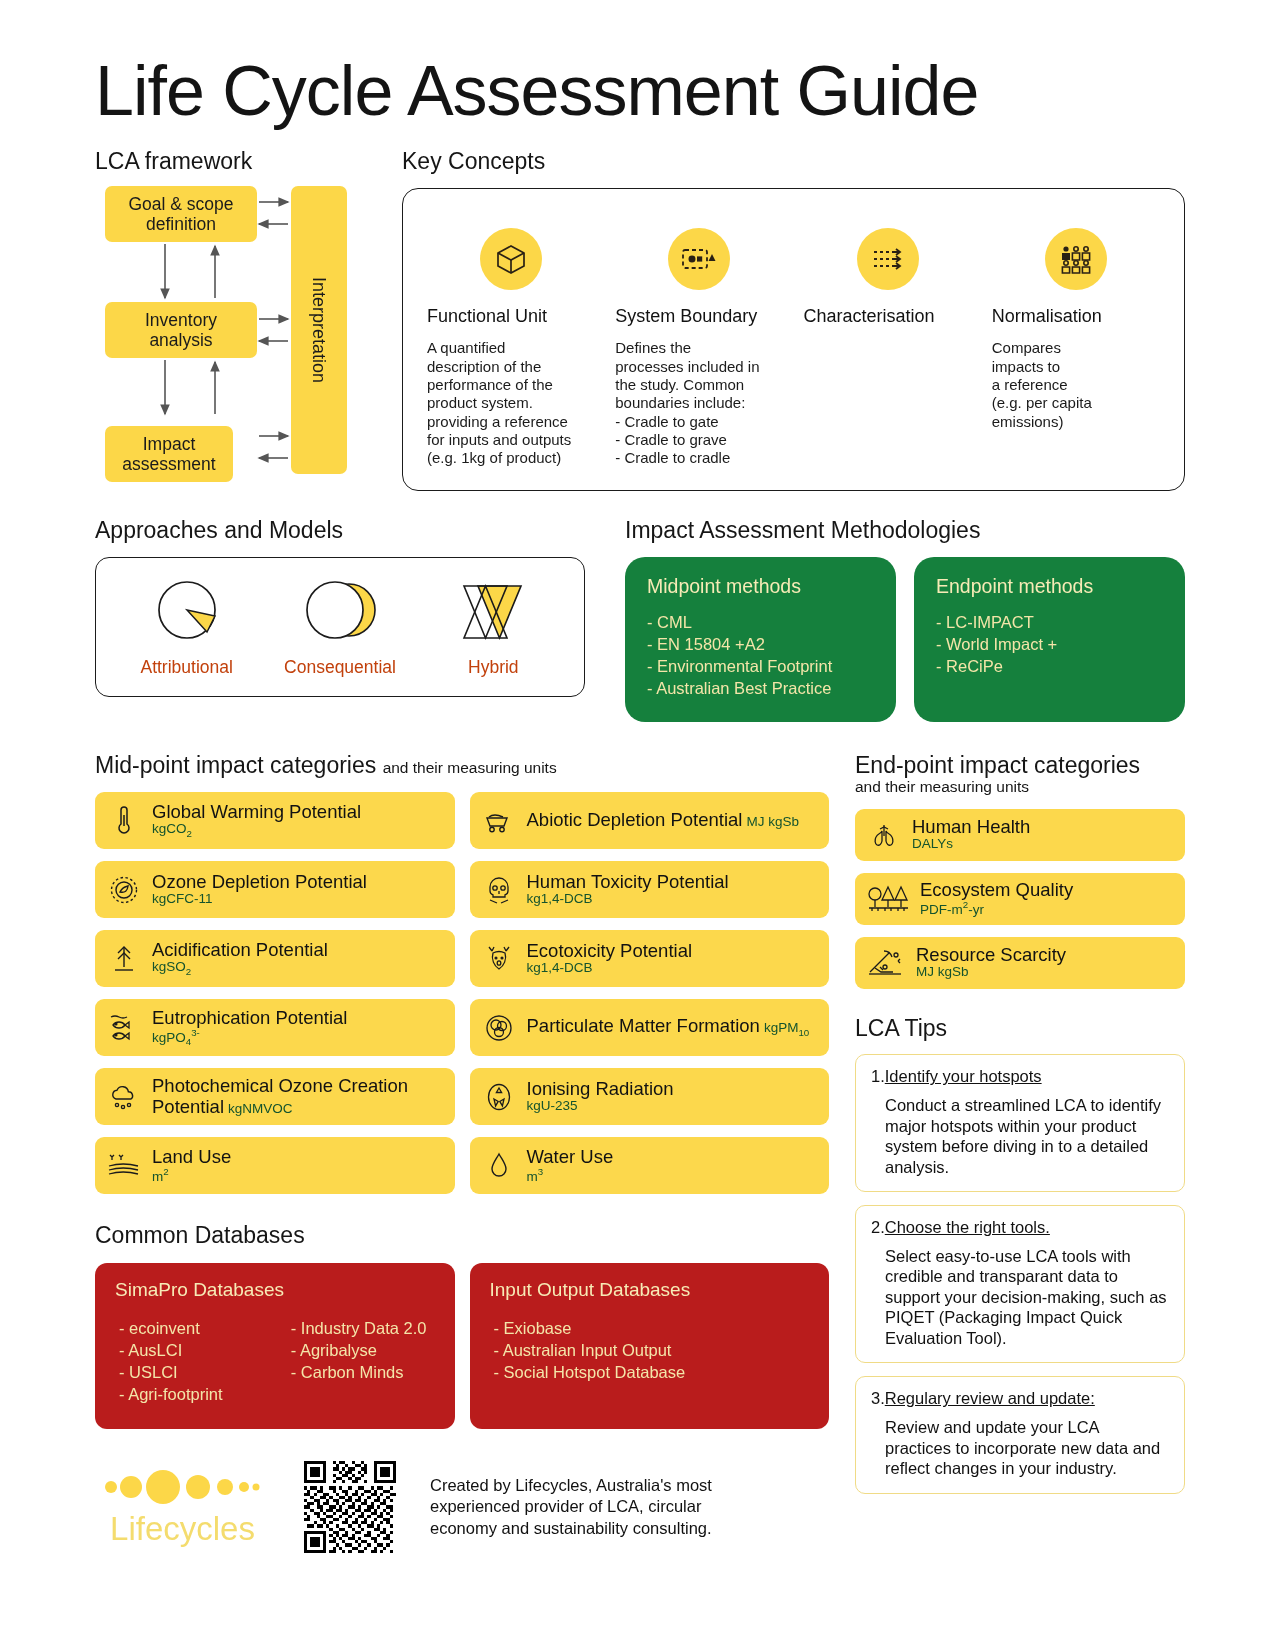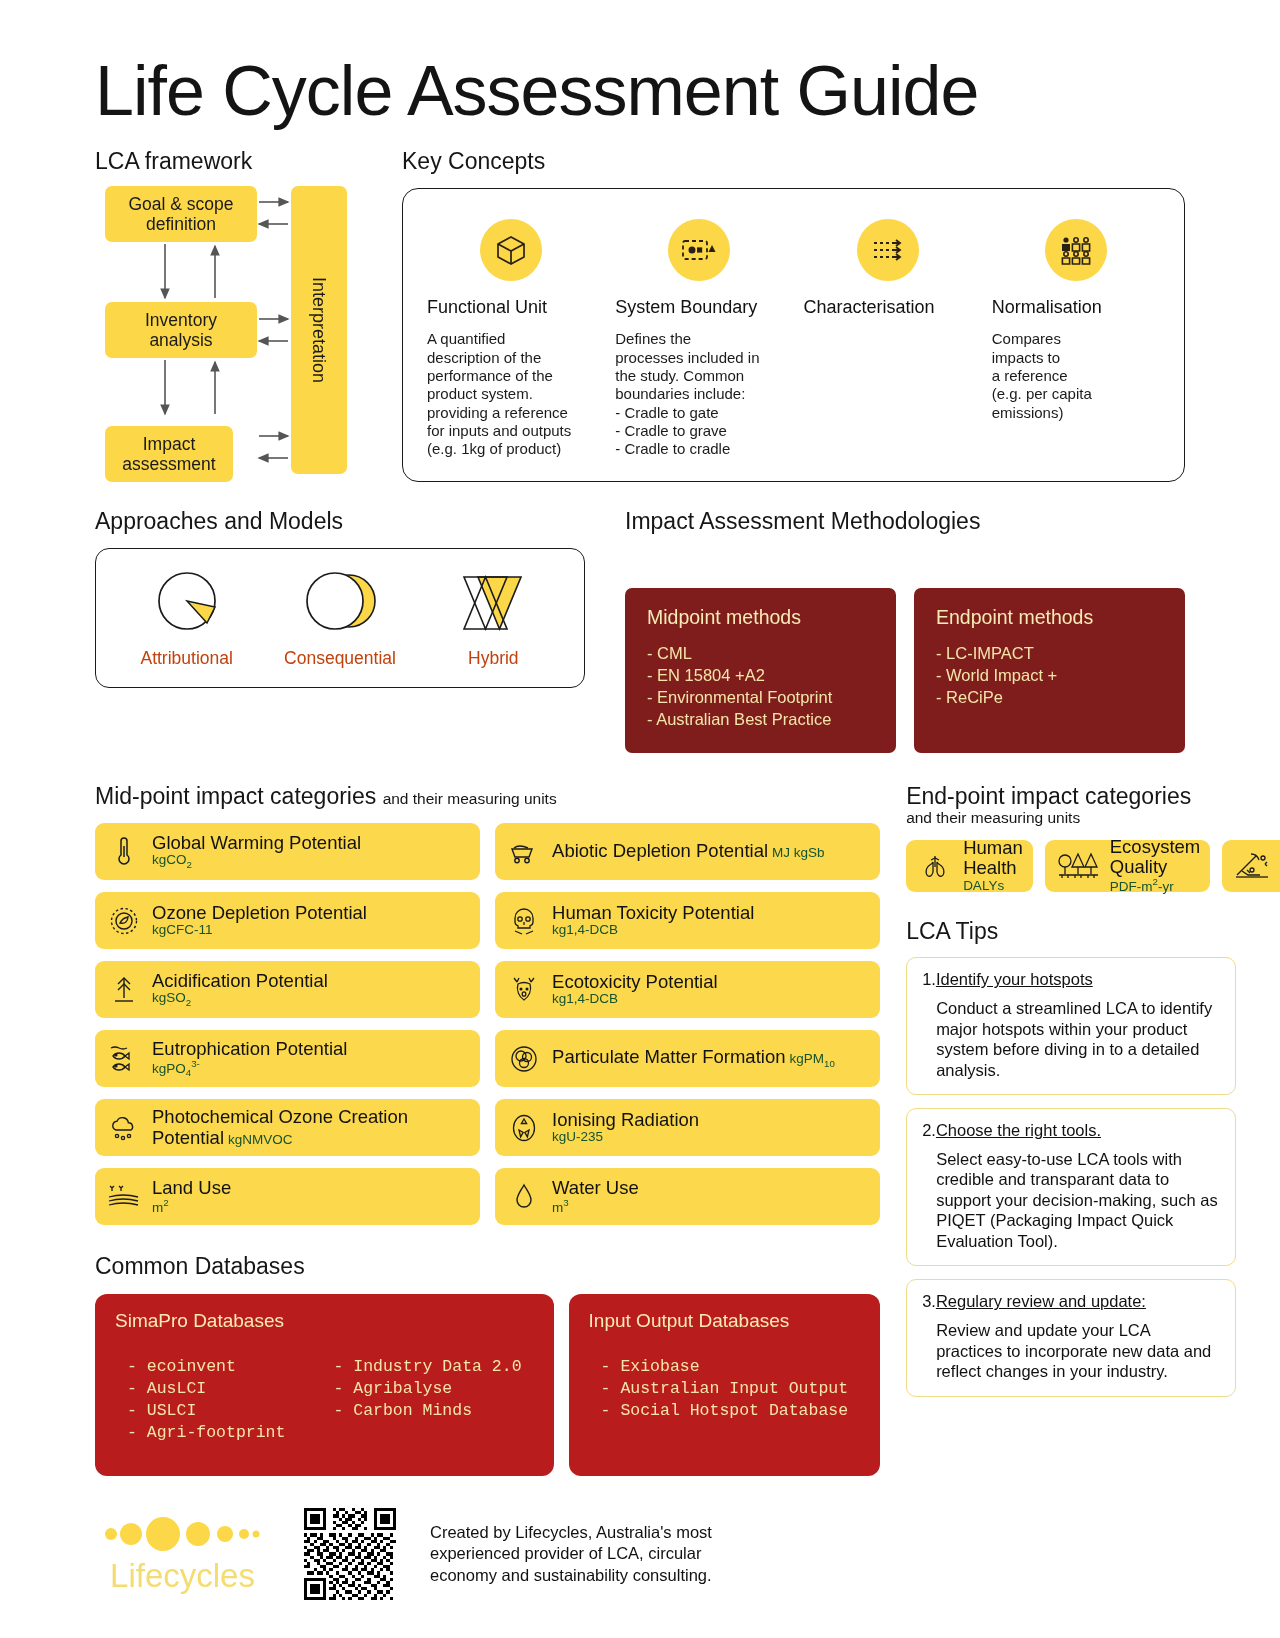--- a/index.html
+++ b/index.html
@@ -66,21 +66,21 @@
   .fbox.interp {
     left: 196px; top: 0; width: 56px; height: 288px;
     writing-mode: vertical-rl;
     font-size: 18px;
   }
   .arrow-svg { position: absolute; left: 0; top: 0; width: 262px; height: 288px; }
 
   .keybox {
     border: 1.6px solid #1b1b1b;
     border-radius: 16px;
-    padding: 24px 16px 22px 16px;
+    padding: 33px 16px 22px 16px;
     display: flex;
     gap: 4px;
     min-height: 292px;
   }
   .kcell { flex: 1 1 0; padding: 0 8px; }
   .kicon {
     width: 62px; height: 62px; border-radius: 50%;
     background: #FCD748;
     display: flex; align-items: center; justify-content: center;
     margin: 6px auto 16px auto;
@@ -100,27 +100,26 @@
     display: flex;
     align-items: center;
     padding: 0 14px;
   }
   .appr-item { flex: 1; text-align: center; }
   .appr-item .glyph { height: 78px; display: flex; align-items: center; justify-content: center; }
   .appr-item .lbl { font-size: 17.5px; margin-top: 4px; color: #c2410c; }
 
   .meth-row { display: flex; gap: 18px; margin-top: 14px; }
   .darkcard {
-    background: #7f1d1d;
-    border-radius: 7px;
+    background: #15803d;
+    border-radius: 20px;
     padding: 18px 22px 22px 22px;
     color: #F6E9B2;
     flex: 1;
     min-height: 140px;
-    margin-top: 40px;
   }
   .darkcard h5 { font-size: 19.5px; font-weight: 400; margin: 0 0 14px 0; color: #F7EBB6; }
   .darkcard ul { list-style: none; margin: 0; padding: 0; }
   .darkcard li { font-size: 16.5px; line-height: 1.33; color: #F4E5A9; }
 
   
   .row3 { display: flex; margin-top: 30px; gap: 26px; }
   .col-mid { flex: 1 1 0; }
   .col-end { width: 330px; flex: 0 0 330px; }
 
@@ -135,42 +134,42 @@
     padding: 0 10px 0 12px;
     gap: 11px;
   }
   .pill .pico { flex: 0 0 34px; width: 34px; height: 34px; display: flex; align-items: center; justify-content: center; }
   .pill .ptxt { line-height: 1.1; }
   .pill .pname { font-size: 18.5px; color: #121212; }
   .pill .punit { font-size: 13.5px; color: #14532d; }
   .pill.inline .pname { display: inline; }
   .pill.inline .punit { display: inline; margin-left: 4px; }
 
-  .endlist { display: flex; flex-direction: row; gap: 12px; margin-top: 12px; }
+  .endlist { display: flex; flex-direction: column; gap: 12px; margin-top: 12px; }
   .endlist .pill { height: 52px; }
 
   
   .tips-head { margin-top: 26px; }
   .tipcard {
     border: 1.6px solid #F0DB86;
     border-radius: 10px;
     padding: 12px 15px 14px 15px;
     margin-top: 13px;
   }
   .tipcard .tnum { font-size: 16.5px; color: #111; }
   .tipcard .ttitle { font-size: 16.5px; color: #111; text-decoration: underline; }
   .tipcard p { font-size: 16.5px; line-height: 1.24; margin: 9px 0 0 14px; color: #111; }
 
   
   .db-head { margin-top: 28px; }
   .db-row { display: flex; gap: 15px; margin-top: 14px; }
   .dbcard { flex: 1 1 0; background: #b91c1c; border-radius: 12px; padding: 16px 20px 20px 20px; min-height: 140px; }
   .dbcard h5 { font-size: 19px; font-weight: 400; margin: 0 0 12px 0; color: #F7EBB6; }
   .dbcols { display: flex; gap: 24px; }
-  .dbcols ul { list-style: none; margin: 12px; padding: 0; flex: 1; font-family: Liberation Mono, monospace; }
+  .dbcols ul { list-style: none; margin: 4px; padding: 0; flex: 1; }
   .dbcols li { font-size: 16.5px; line-height: 1.34; color: #F4E5A9; white-space: nowrap; }
 
   
   .footer { display: flex; align-items: center; gap: 34px; margin-top: 32px; }
   .brand { width: 175px; flex: 0 0 175px; text-align: center; }
   .brand .word { font-size: 33px; color: #F4DC6E; line-height: 1; margin-top: 4px; }
   .qr { width: 92px; height: 92px; flex: 0 0 92px; }
   .foot-text { font-size: 16.5px; line-height: 1.3; color: #111; max-width: 330px; }
   sub { font-size: 0.72em; }
   sup { font-size: 0.72em; }

